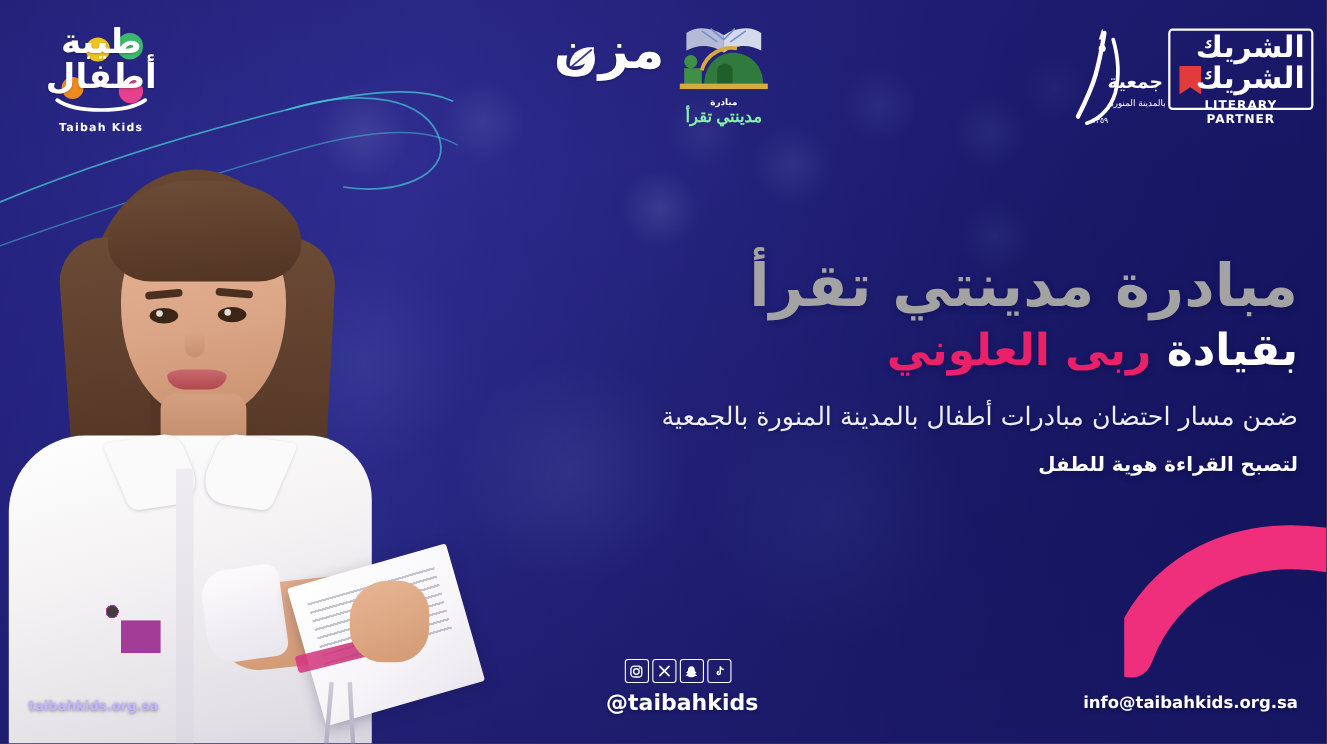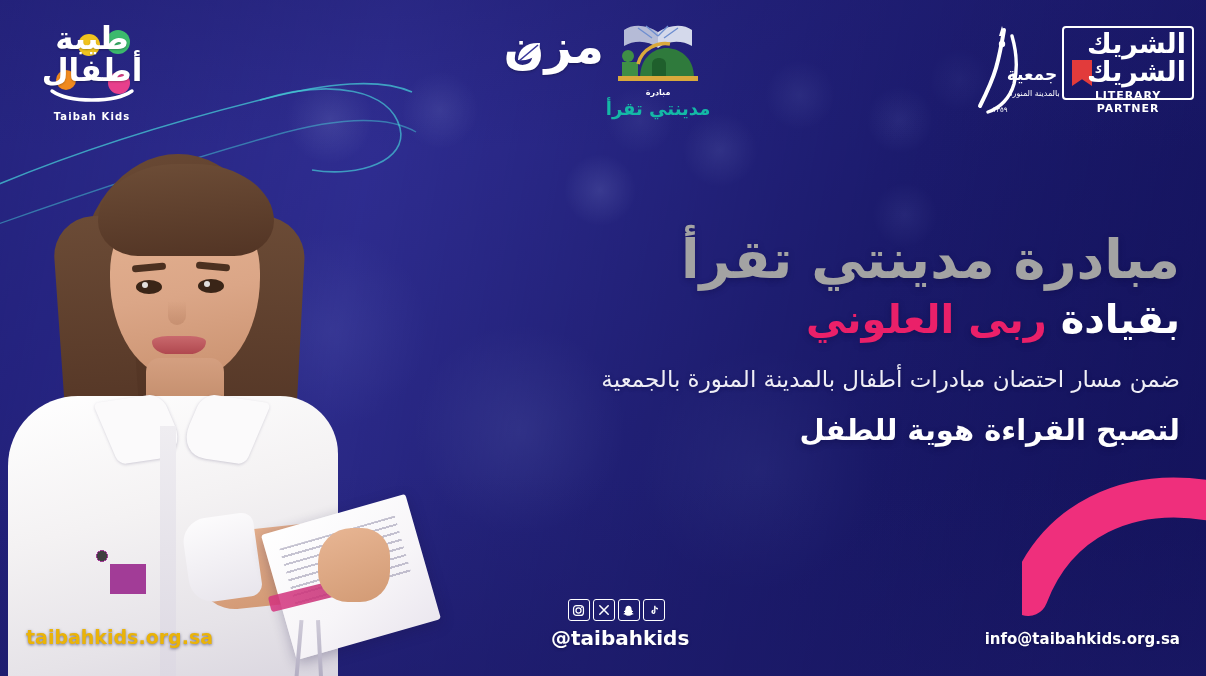--- a/index.html
+++ b/index.html
@@ -197,21 +197,21 @@
 
   .logo-mizn { position:absolute; left:512px; top:22px; width:92px; height:86px; }
   .logo-mizn .mz {
     color:#fff; font-size:48px; font-weight:800; line-height:1;
     text-align:center; text-shadow:0 1px 3px rgba(0,0,0,.3);
   }
 
   .logo-city { position:absolute; left:604px; top:22px; width:108px; height:92px; text-align:center; }
   .city-art { position:relative; width:100px; height:62px; margin:0 auto; }
   .logo-city .cap1 { color:#fff; font-size:8px; font-weight:700; line-height:1.2; }
-  .logo-city .cap2 { color:#14b8a6; font-size:18px; font-weight:800; letter-spacing:.5px; line-height:1.25; }
+  .logo-city .cap2 { color:#86efac; font-size:15px; font-weight:800; letter-spacing:.5px; line-height:1.25;font-family:Liberation Serif, serif; }
 
   .logo-jam { position:absolute; left:972px; top:24px; width:104px; height:94px; }
   .logo-partner { position:absolute; left:1062px; top:26px; width:132px; height:92px; text-align:right; }
   .logo-partner .ar1 { color:#fff; font-size:27px; font-weight:800; line-height:1.02; }
   .logo-partner .ar2 { color:#fff; font-size:27px; font-weight:800; line-height:1.02; }
   .logo-partner .en {
     color:#fff; font-size:11px; font-weight:700; letter-spacing:.9px;
     direction:ltr; text-align:center; margin-top:4px;
   }
   .partner-box {
@@ -230,28 +230,28 @@
     letter-spacing:-.5px; text-shadow:0 2px 6px rgba(12,10,60,.35);
   }
   .h-line2 { font-size:40px; font-weight:800; line-height:1.35; text-shadow:0 2px 6px rgba(12,10,60,.35); }
   .h-white { color:#ffffff; }
   .h-pink { color:#ea2069; }
   .h-sub {
     color:#efeef6; font-size:23px; font-weight:400; line-height:1.5;
     margin-top:16px; text-shadow:0 1px 4px rgba(12,10,60,.45);
   }
   .h-tag {
-    color:#ffffff; font-size:29px; font-weight:800; line-height:1.4;
+    color:#ffffff; font-size:18px; font-weight:800; line-height:1.4;
     margin-top:14px; text-shadow:0 2px 6px rgba(12,10,60,.4);
   }
 
   
   .footer-left {
-    position:absolute; left:26px; bottom:28px; color:#eab308;
-    font-size:19px; font-weight:600; direction:ltr;
+    position:absolute; left:26px; bottom:28px; color:#c4b5fd;
+    font-size:12px; font-weight:600; direction:ltr;
     text-shadow:0 1px 3px rgba(10,8,50,.5);
   }
   .footer-right {
     position:absolute; right:26px; bottom:28px; color:#fff;
     font-size:15px; font-weight:600; direction:ltr;
     text-shadow:0 1px 3px rgba(10,8,50,.5);
   }
   .social { position:absolute; left:551px; bottom:26px; width:130px; text-align:center; direction:ltr; }
   .social-row { display:flex; gap:3px; justify-content:center; }
   .s-ico {

